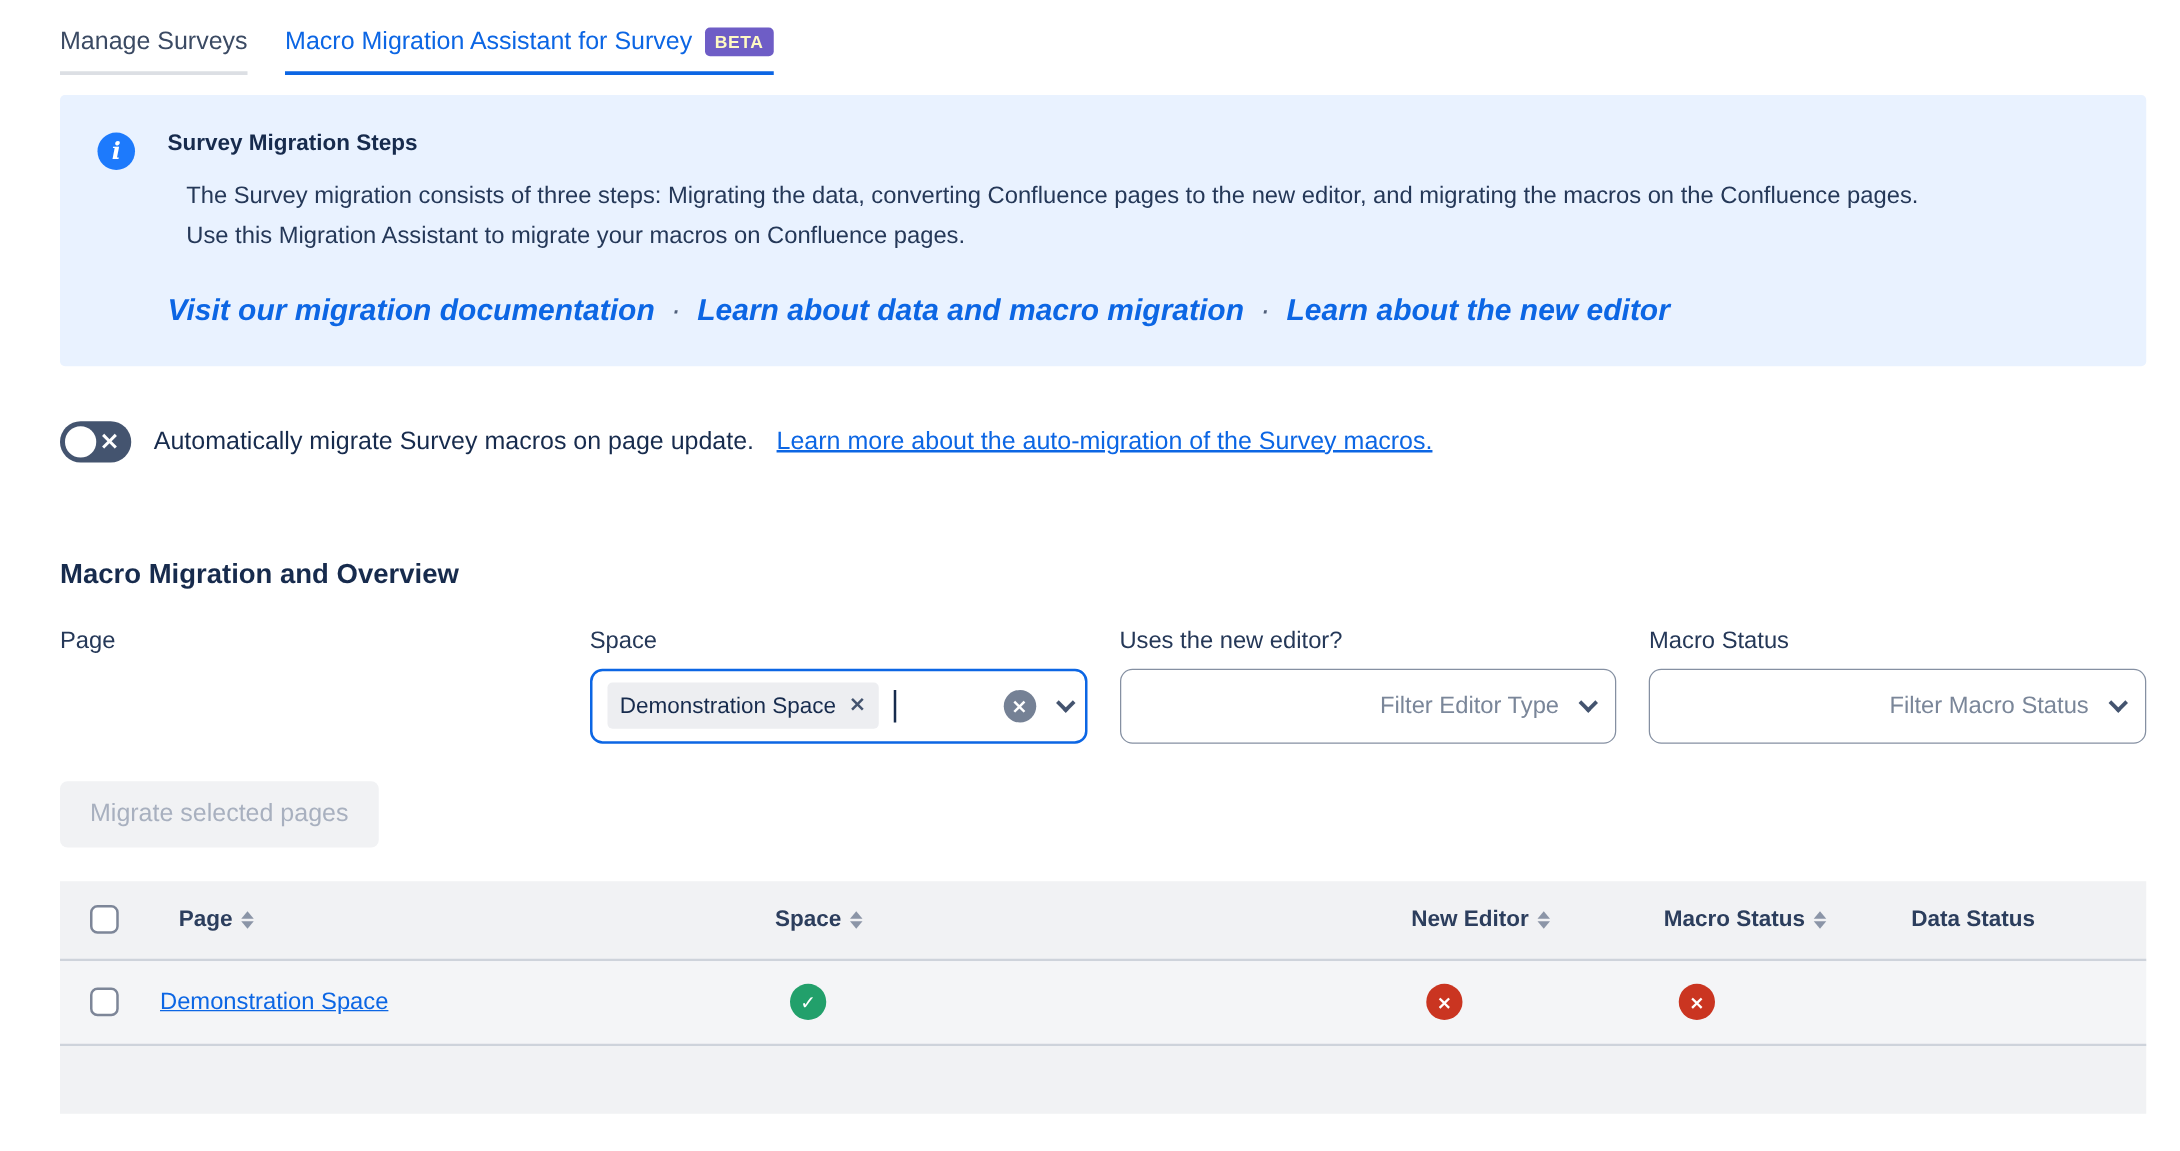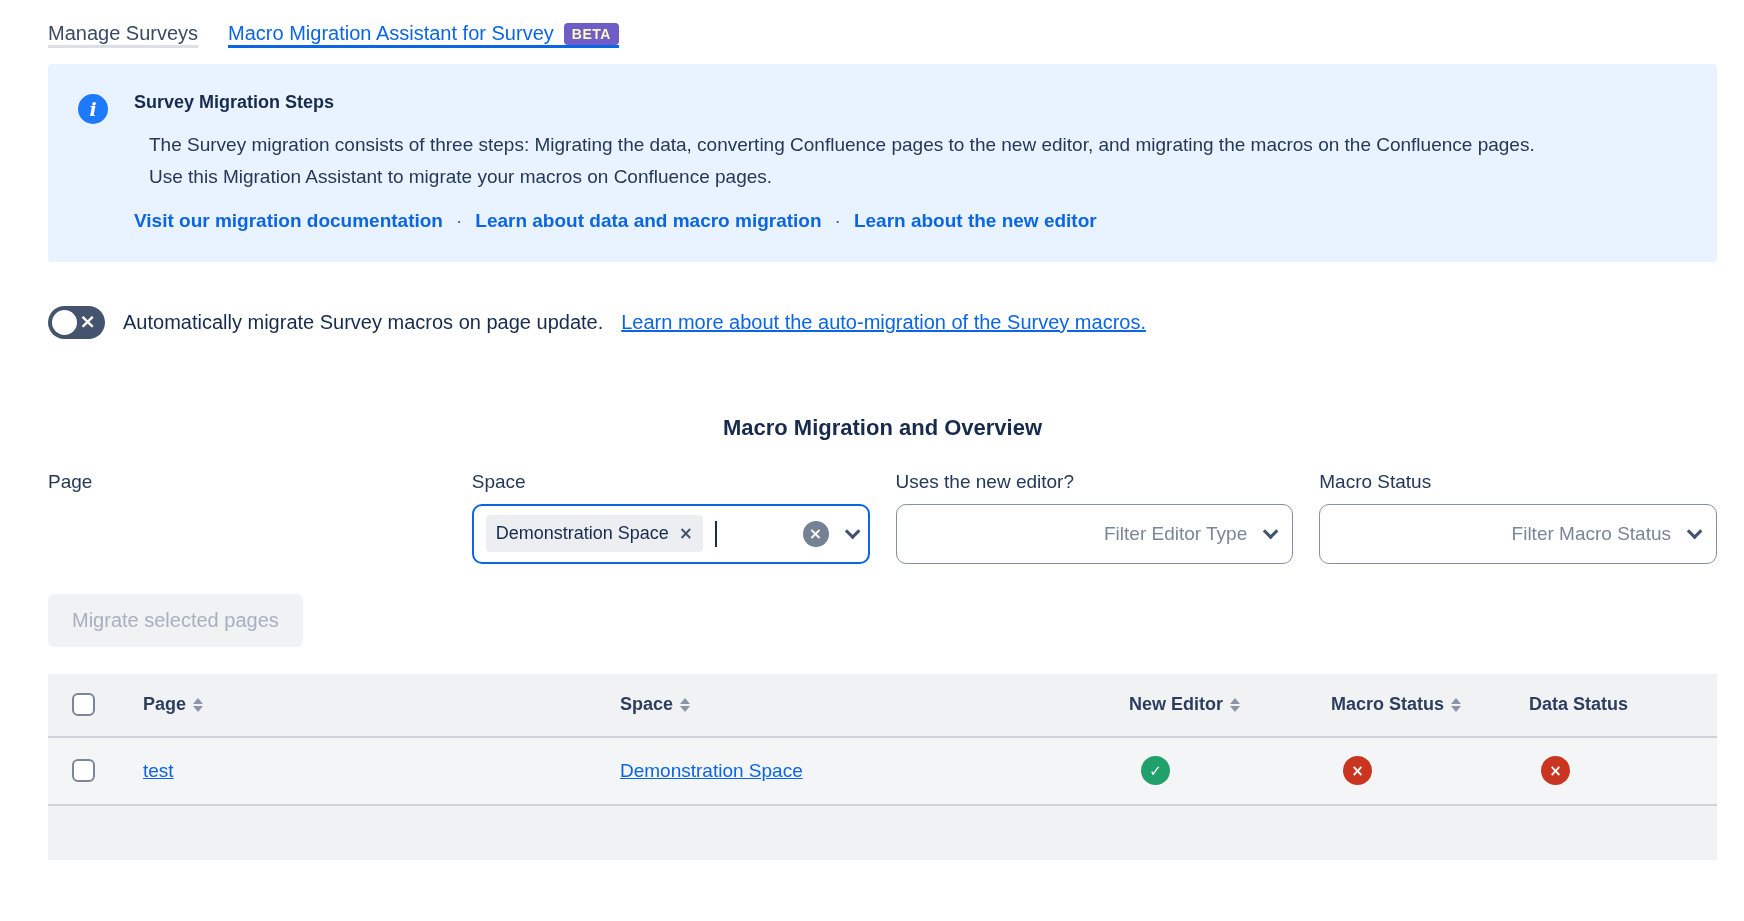--- a/index.html
+++ b/index.html
@@ -6,44 +6,44 @@
   html,body { background:#fff; }
   body {
     width:1744px; height:921px; overflow:hidden;
     font-family:"Liberation Sans", sans-serif;
     color:#172B4D;
   }
   .container { padding:22px 27px 0 48px; }
 
   
   .tabs { display:flex; gap:30px; align-items:flex-end; }
-  .tab { font-size:20px; font-weight:500; padding-bottom:0; border-bottom:3px solid transparent; cursor:pointer; display:flex; align-items:center; gap:10px; white-space:nowrap; }
+  .tab { font-size:20px; font-weight:500; padding-bottom:12px; border-bottom:3px solid transparent; cursor:pointer; display:flex; gap:10px; white-space:nowrap; }
   .tab.inactive { color:#3b4a63; border-bottom-color:#DCDFE4; }
   .tab.active { color:#0C66E4; border-bottom-color:#0C66E4; }
   .beta-badge { background:#6E5DC6; color:#fef9c3; font-size:14px; font-weight:700; letter-spacing:.5px; padding:4px 8px; border-radius:4px; line-height:1; }
 
   
   .info-panel { margin-top:16px; background:#E9F2FF; border-radius:4px; padding:28px 30px 30px 30px; display:flex; gap:26px; }
   .info-icon { width:30px; height:30px; border-radius:50%; background:#1D7AFC; color:#fff; font-weight:700; font-size:19px; display:flex; align-items:center; justify-content:center; flex:0 0 auto; margin-top:2px; font-family:"DejaVu Serif", serif; font-style:italic; }
   .info-title { font-size:18px; font-weight:700; color:#172B4D; }
   .info-body { margin-top:16px; font-size:19px; line-height:1.68; color:#253858; max-width:1420px;margin-left:15px; }
-  .info-links { margin-top:17px; font-size:19px; font-weight:600; display:flex; gap:13px; align-items:center; }
+  .info-links { margin-top:30px; font-size:24px; font-weight:600; display:flex; gap:13px; align-items:center;font-style:italic; }
   .info-links a { color:#0C66E4; text-decoration:none; cursor:pointer; }
   .dot-sep { color:#505F79; font-weight:400; }
 
   
   .toggle-row { margin-top:44px; display:flex; align-items:center; gap:18px; font-size:20px; }
   .toggle { position:relative; width:57px; height:33px; background:#44546F; border-radius:17px; cursor:pointer; flex:0 0 auto; }
   .toggle .knob { position:absolute; left:4px; top:4px; width:25px; height:25px; background:#fff; border-radius:50%; }
   .toggle .toggle-x { position:absolute; right:9px; top:50%; transform:translateY(-54%); color:#fff; font-size:20px; font-weight:700; font-family:"DejaVu Sans", sans-serif; }
   .toggle-text { color:#172B4D; }
   .toggle-link { color:#0C66E4; text-decoration:underline; cursor:pointer; }
 
   
-  .section-title { margin-top:76px; font-size:22px; font-weight:700; color:#172B4D;text-align:center; }
+  .section-title { margin-top:76px; font-size:22px; font-weight:700; color:#172B4D; }
 
   
   .filters { margin-top:30px; display:grid; grid-template-columns:1fr 1fr 1fr 1fr; column-gap:26px; }
   .filter-label { font-size:19px; color:#253858; margin-bottom:11px; }
   .control { height:60px; border:1px solid #8590A2; border-radius:10px; background:#fff; display:flex; align-items:center; padding:0 18px; font-size:19px; }
   input.text-input { width:100%; height:100%; border:none; outline:none; font-size:19px; font-family:"Liberation Sans", sans-serif; color:#172B4D; background:transparent; }
   input.text-input::placeholder { color:#7A8699; opacity:1; }
   .control.focused { border:2px solid #0C66E4; padding:0 12px; }
   .chip { background:#EDEEF1; border-radius:4px; padding:8px 10px; display:flex; align-items:center; gap:10px; font-size:18px; color:#172B4D; white-space:nowrap; }
   .chip-x { font-weight:700; font-size:17px; color:#44546F; cursor:pointer; font-family:"DejaVu Sans", sans-serif; line-height:1; }
@@ -203,23 +203,20 @@
         <span class="th-label">
           <span>Data Status</span>
         </span>
       </div>
     </div>
 
     <div class="trow tbody-row">
       <div class="cell-check">
         <div class="checkbox"></div>
       </div>
-      <div class="cell-page">
-        <a class="row-link">test</a>
-      </div>
       <div>
         <a class="row-link">Demonstration Space</a>
       </div>
       <div>
         <span class="status-icon status-success">✓</span>
       </div>
       <div>
         <span class="status-icon status-error">×</span>
       </div>
       <div>

